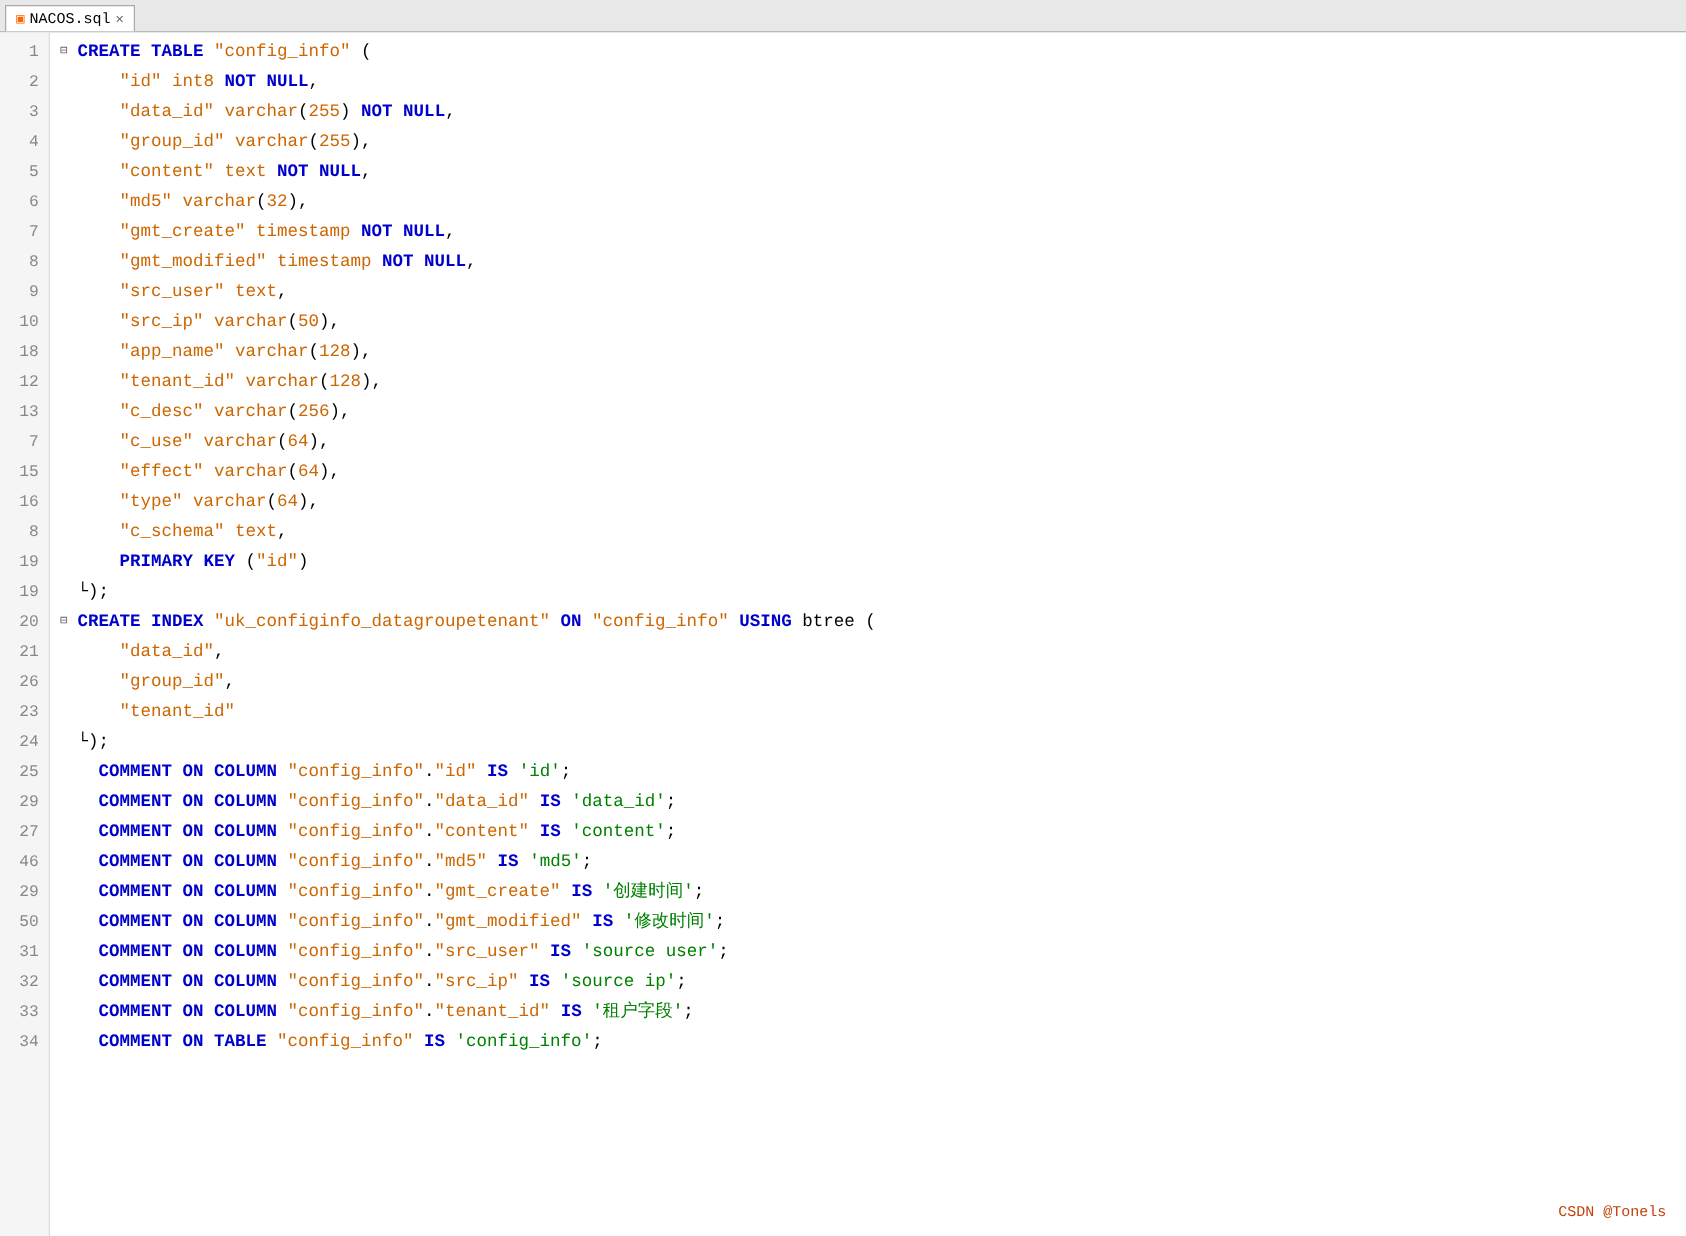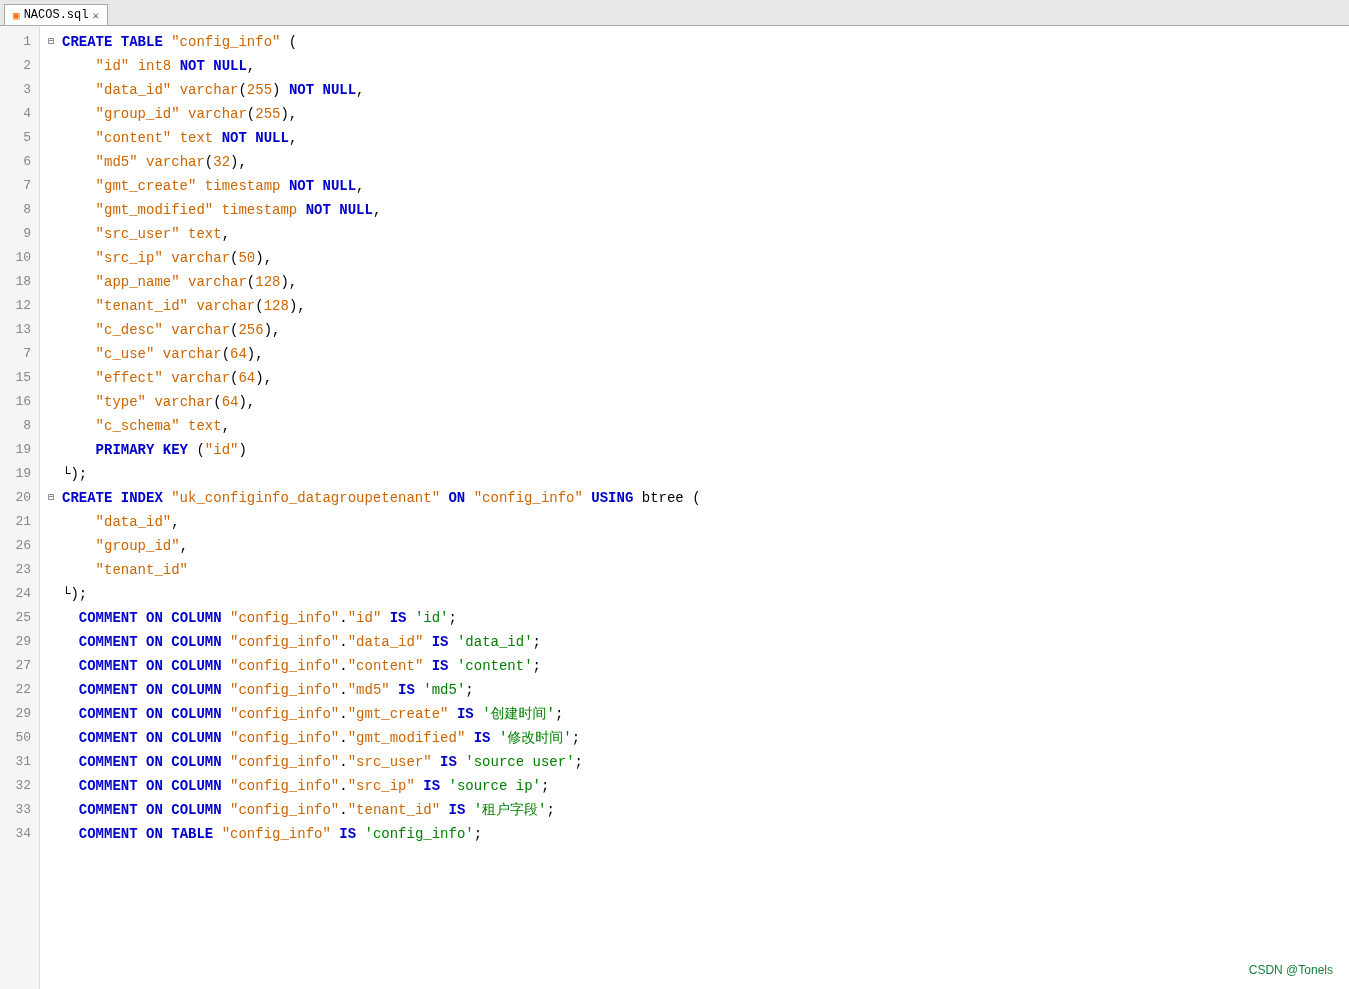--- a/index.html
+++ b/index.html
@@ -83,23 +83,23 @@
       width: 12px;
     }
     .fold-placeholder {
       display: inline-block;
       width: 14px;
     }
     .watermark {
       position: fixed;
       bottom: 12px;
       right: 16px;
-      color: #15803d;
+      color: #c2410c;
       font-size: 12px;
-      font-family: Liberation Sans, sans-serif;
+      font-family: Liberation Mono, monospace;
       text-align: right;
     }
   </style>
 </head>
 <body>
 
 <div class="window">
   <div class="tab-bar">
     <div class="tab">
       <span class="tab-icon">▣</span>
@@ -129,21 +129,21 @@
         <div>19</div>
         <div>19</div>
         <div>20</div>
         <div>21</div>
         <div>26</div>
         <div>23</div>
         <div>24</div>
         <div>25</div>
         <div>29</div>
         <div>27</div>
-        <div>22</div>
+        <div>46</div>
         <div>29</div>
         <div>50</div>
         <div>31</div>
         <div>32</div>
         <div>33</div>
         <div>34</div>
       </div>
     <div class="code-content" id="code-content"><div class="code-line"><span class="fold-icon" style="color: rgb(102, 102, 102);">⊟</span><span style="color: rgb(0, 0, 204); font-weight: bold;">CREATE TABLE </span><span style="color: rgb(204, 102, 0);">"config_info"</span><span style="color: rgb(0, 0, 0);"> (</span></div><div class="code-line"><span class="fold-placeholder"></span><span style="color: rgb(0, 0, 0);">    </span><span style="color: rgb(204, 102, 0);">"id"</span><span style="color: rgb(0, 0, 0);"> </span><span style="color: rgb(204, 102, 0);">int8</span><span style="color: rgb(0, 0, 0);"> </span><span style="color: rgb(0, 0, 204); font-weight: bold;">NOT NULL</span><span style="color: rgb(0, 0, 0);">,</span></div><div class="code-line"><span class="fold-placeholder"></span><span style="color: rgb(0, 0, 0);">    </span><span style="color: rgb(204, 102, 0);">"data_id"</span><span style="color: rgb(0, 0, 0);"> </span><span style="color: rgb(204, 102, 0);">varchar</span><span style="color: rgb(0, 0, 0);">(</span><span style="color: rgb(204, 102, 0);">255</span><span style="color: rgb(0, 0, 0);">) </span><span style="color: rgb(0, 0, 204); font-weight: bold;">NOT NULL</span><span style="color: rgb(0, 0, 0);">,</span></div><div class="code-line"><span class="fold-placeholder"></span><span style="color: rgb(0, 0, 0);">    </span><span style="color: rgb(204, 102, 0);">"group_id"</span><span style="color: rgb(0, 0, 0);"> </span><span style="color: rgb(204, 102, 0);">varchar</span><span style="color: rgb(0, 0, 0);">(</span><span style="color: rgb(204, 102, 0);">255</span><span style="color: rgb(0, 0, 0);">),</span></div><div class="code-line"><span class="fold-placeholder"></span><span style="color: rgb(0, 0, 0);">    </span><span style="color: rgb(204, 102, 0);">"content"</span><span style="color: rgb(0, 0, 0);"> </span><span style="color: rgb(204, 102, 0);">text</span><span style="color: rgb(0, 0, 0);"> </span><span style="color: rgb(0, 0, 204); font-weight: bold;">NOT NULL</span><span style="color: rgb(0, 0, 0);">,</span></div><div class="code-line"><span class="fold-placeholder"></span><span style="color: rgb(0, 0, 0);">    </span><span style="color: rgb(204, 102, 0);">"md5"</span><span style="color: rgb(0, 0, 0);"> </span><span style="color: rgb(204, 102, 0);">varchar</span><span style="color: rgb(0, 0, 0);">(</span><span style="color: rgb(204, 102, 0);">32</span><span style="color: rgb(0, 0, 0);">),</span></div><div class="code-line"><span class="fold-placeholder"></span><span style="color: rgb(0, 0, 0);">    </span><span style="color: rgb(204, 102, 0);">"gmt_create"</span><span style="color: rgb(0, 0, 0);"> </span><span style="color: rgb(204, 102, 0);">timestamp</span><span style="color: rgb(0, 0, 0);"> </span><span style="color: rgb(0, 0, 204); font-weight: bold;">NOT NULL</span><span style="color: rgb(0, 0, 0);">,</span></div><div class="code-line"><span class="fold-placeholder"></span><span style="color: rgb(0, 0, 0);">    </span><span style="color: rgb(204, 102, 0);">"gmt_modified"</span><span style="color: rgb(0, 0, 0);"> </span><span style="color: rgb(204, 102, 0);">timestamp</span><span style="color: rgb(0, 0, 0);"> </span><span style="color: rgb(0, 0, 204); font-weight: bold;">NOT NULL</span><span style="color: rgb(0, 0, 0);">,</span></div><div class="code-line"><span class="fold-placeholder"></span><span style="color: rgb(0, 0, 0);">    </span><span style="color: rgb(204, 102, 0);">"src_user"</span><span style="color: rgb(0, 0, 0);"> </span><span style="color: rgb(204, 102, 0);">text</span><span style="color: rgb(0, 0, 0);">,</span></div><div class="code-line"><span class="fold-placeholder"></span><span style="color: rgb(0, 0, 0);">    </span><span style="color: rgb(204, 102, 0);">"src_ip"</span><span style="color: rgb(0, 0, 0);"> </span><span style="color: rgb(204, 102, 0);">varchar</span><span style="color: rgb(0, 0, 0);">(</span><span style="color: rgb(204, 102, 0);">50</span><span style="color: rgb(0, 0, 0);">),</span></div><div class="code-line"><span class="fold-placeholder"></span><span style="color: rgb(0, 0, 0);">    </span><span style="color: rgb(204, 102, 0);">"app_name"</span><span style="color: rgb(0, 0, 0);"> </span><span style="color: rgb(204, 102, 0);">varchar</span><span style="color: rgb(0, 0, 0);">(</span><span style="color: rgb(204, 102, 0);">128</span><span style="color: rgb(0, 0, 0);">),</span></div><div class="code-line"><span class="fold-placeholder"></span><span style="color: rgb(0, 0, 0);">    </span><span style="color: rgb(204, 102, 0);">"tenant_id"</span><span style="color: rgb(0, 0, 0);"> </span><span style="color: rgb(204, 102, 0);">varchar</span><span style="color: rgb(0, 0, 0);">(</span><span style="color: rgb(204, 102, 0);">128</span><span style="color: rgb(0, 0, 0);">),</span></div><div class="code-line"><span class="fold-placeholder"></span><span style="color: rgb(0, 0, 0);">    </span><span style="color: rgb(204, 102, 0);">"c_desc"</span><span style="color: rgb(0, 0, 0);"> </span><span style="color: rgb(204, 102, 0);">varchar</span><span style="color: rgb(0, 0, 0);">(</span><span style="color: rgb(204, 102, 0);">256</span><span style="color: rgb(0, 0, 0);">),</span></div><div class="code-line"><span class="fold-placeholder"></span><span style="color: rgb(0, 0, 0);">    </span><span style="color: rgb(204, 102, 0);">"c_use"</span><span style="color: rgb(0, 0, 0);"> </span><span style="color: rgb(204, 102, 0);">varchar</span><span style="color: rgb(0, 0, 0);">(</span><span style="color: rgb(204, 102, 0);">64</span><span style="color: rgb(0, 0, 0);">),</span></div><div class="code-line"><span class="fold-placeholder"></span><span style="color: rgb(0, 0, 0);">    </span><span style="color: rgb(204, 102, 0);">"effect"</span><span style="color: rgb(0, 0, 0);"> </span><span style="color: rgb(204, 102, 0);">varchar</span><span style="color: rgb(0, 0, 0);">(</span><span style="color: rgb(204, 102, 0);">64</span><span style="color: rgb(0, 0, 0);">),</span></div><div class="code-line"><span class="fold-placeholder"></span><span style="color: rgb(0, 0, 0);">    </span><span style="color: rgb(204, 102, 0);">"type"</span><span style="color: rgb(0, 0, 0);"> </span><span style="color: rgb(204, 102, 0);">varchar</span><span style="color: rgb(0, 0, 0);">(</span><span style="color: rgb(204, 102, 0);">64</span><span style="color: rgb(0, 0, 0);">),</span></div><div class="code-line"><span class="fold-placeholder"></span><span style="color: rgb(0, 0, 0);">    </span><span style="color: rgb(204, 102, 0);">"c_schema"</span><span style="color: rgb(0, 0, 0);"> </span><span style="color: rgb(204, 102, 0);">text</span><span style="color: rgb(0, 0, 0);">,</span></div><div class="code-line"><span class="fold-placeholder"></span><span style="color: rgb(0, 0, 0);">    </span><span style="color: rgb(0, 0, 204); font-weight: bold;">PRIMARY KEY </span><span style="color: rgb(0, 0, 0);">(</span><span style="color: rgb(204, 102, 0);">"id"</span><span style="color: rgb(0, 0, 0);">)</span></div><div class="code-line"><span class="fold-placeholder"></span><span style="color: rgb(0, 0, 0);">└);</span></div><div class="code-line"><span class="fold-icon" style="color: rgb(102, 102, 102);">⊟</span><span style="color: rgb(0, 0, 204); font-weight: bold;">CREATE INDEX </span><span style="color: rgb(204, 102, 0);">"uk_configinfo_datagroupetenant"</span><span style="color: rgb(0, 0, 0);"> </span><span style="color: rgb(0, 0, 204); font-weight: bold;">ON </span><span style="color: rgb(204, 102, 0);">"config_info"</span><span style="color: rgb(0, 0, 0);"> </span><span style="color: rgb(0, 0, 204); font-weight: bold;">USING </span><span style="color: rgb(0, 0, 0);">btree (</span></div><div class="code-line"><span class="fold-placeholder"></span><span style="color: rgb(0, 0, 0);">    </span><span style="color: rgb(204, 102, 0);">"data_id"</span><span style="color: rgb(0, 0, 0);">,</span></div><div class="code-line"><span class="fold-placeholder"></span><span style="color: rgb(0, 0, 0);">    </span><span style="color: rgb(204, 102, 0);">"group_id"</span><span style="color: rgb(0, 0, 0);">,</span></div><div class="code-line"><span class="fold-placeholder"></span><span style="color: rgb(0, 0, 0);">    </span><span style="color: rgb(204, 102, 0);">"tenant_id"</span></div><div class="code-line"><span class="fold-placeholder"></span><span style="color: rgb(0, 0, 0);">└);</span></div><div class="code-line"><span class="fold-placeholder"></span><span style="color: rgb(0, 0, 0);">  </span><span style="color: rgb(0, 0, 204); font-weight: bold;">COMMENT ON COLUMN </span><span style="color: rgb(204, 102, 0);">"config_info"</span><span style="color: rgb(0, 0, 0);">.</span><span style="color: rgb(204, 102, 0);">"id"</span><span style="color: rgb(0, 0, 0);"> </span><span style="color: rgb(0, 0, 204); font-weight: bold;">IS</span><span style="color: rgb(0, 0, 0);"> </span><span style="color: rgb(0, 128, 0);">'id'</span><span style="color: rgb(0, 0, 0);">;</span></div><div class="code-line"><span class="fold-placeholder"></span><span style="color: rgb(0, 0, 0);">  </span><span style="color: rgb(0, 0, 204); font-weight: bold;">COMMENT ON COLUMN </span><span style="color: rgb(204, 102, 0);">"config_info"</span><span style="color: rgb(0, 0, 0);">.</span><span style="color: rgb(204, 102, 0);">"data_id"</span><span style="color: rgb(0, 0, 0);"> </span><span style="color: rgb(0, 0, 204); font-weight: bold;">IS</span><span style="color: rgb(0, 0, 0);"> </span><span style="color: rgb(0, 128, 0);">'data_id'</span><span style="color: rgb(0, 0, 0);">;</span></div><div class="code-line"><span class="fold-placeholder"></span><span style="color: rgb(0, 0, 0);">  </span><span style="color: rgb(0, 0, 204); font-weight: bold;">COMMENT ON COLUMN </span><span style="color: rgb(204, 102, 0);">"config_info"</span><span style="color: rgb(0, 0, 0);">.</span><span style="color: rgb(204, 102, 0);">"content"</span><span style="color: rgb(0, 0, 0);"> </span><span style="color: rgb(0, 0, 204); font-weight: bold;">IS</span><span style="color: rgb(0, 0, 0);"> </span><span style="color: rgb(0, 128, 0);">'content'</span><span style="color: rgb(0, 0, 0);">;</span></div><div class="code-line"><span class="fold-placeholder"></span><span style="color: rgb(0, 0, 0);">  </span><span style="color: rgb(0, 0, 204); font-weight: bold;">COMMENT ON COLUMN </span><span style="color: rgb(204, 102, 0);">"config_info"</span><span style="color: rgb(0, 0, 0);">.</span><span style="color: rgb(204, 102, 0);">"md5"</span><span style="color: rgb(0, 0, 0);"> </span><span style="color: rgb(0, 0, 204); font-weight: bold;">IS</span><span style="color: rgb(0, 0, 0);"> </span><span style="color: rgb(0, 128, 0);">'md5'</span><span style="color: rgb(0, 0, 0);">;</span></div><div class="code-line"><span class="fold-placeholder"></span><span style="color: rgb(0, 0, 0);">  </span><span style="color: rgb(0, 0, 204); font-weight: bold;">COMMENT ON COLUMN </span><span style="color: rgb(204, 102, 0);">"config_info"</span><span style="color: rgb(0, 0, 0);">.</span><span style="color: rgb(204, 102, 0);">"gmt_create"</span><span style="color: rgb(0, 0, 0);"> </span><span style="color: rgb(0, 0, 204); font-weight: bold;">IS</span><span style="color: rgb(0, 0, 0);"> </span><span style="color: rgb(0, 128, 0);">'创建时间'</span><span style="color: rgb(0, 0, 0);">;</span></div><div class="code-line"><span class="fold-placeholder"></span><span style="color: rgb(0, 0, 0);">  </span><span style="color: rgb(0, 0, 204); font-weight: bold;">COMMENT ON COLUMN </span><span style="color: rgb(204, 102, 0);">"config_info"</span><span style="color: rgb(0, 0, 0);">.</span><span style="color: rgb(204, 102, 0);">"gmt_modified"</span><span style="color: rgb(0, 0, 0);"> </span><span style="color: rgb(0, 0, 204); font-weight: bold;">IS</span><span style="color: rgb(0, 0, 0);"> </span><span style="color: rgb(0, 128, 0);">'修改时间'</span><span style="color: rgb(0, 0, 0);">;</span></div><div class="code-line"><span class="fold-placeholder"></span><span style="color: rgb(0, 0, 0);">  </span><span style="color: rgb(0, 0, 204); font-weight: bold;">COMMENT ON COLUMN </span><span style="color: rgb(204, 102, 0);">"config_info"</span><span style="color: rgb(0, 0, 0);">.</span><span style="color: rgb(204, 102, 0);">"src_user"</span><span style="color: rgb(0, 0, 0);"> </span><span style="color: rgb(0, 0, 204); font-weight: bold;">IS</span><span style="color: rgb(0, 0, 0);"> </span><span style="color: rgb(0, 128, 0);">'source user'</span><span style="color: rgb(0, 0, 0);">;</span></div><div class="code-line"><span class="fold-placeholder"></span><span style="color: rgb(0, 0, 0);">  </span><span style="color: rgb(0, 0, 204); font-weight: bold;">COMMENT ON COLUMN </span><span style="color: rgb(204, 102, 0);">"config_info"</span><span style="color: rgb(0, 0, 0);">.</span><span style="color: rgb(204, 102, 0);">"src_ip"</span><span style="color: rgb(0, 0, 0);"> </span><span style="color: rgb(0, 0, 204); font-weight: bold;">IS</span><span style="color: rgb(0, 0, 0);"> </span><span style="color: rgb(0, 128, 0);">'source ip'</span><span style="color: rgb(0, 0, 0);">;</span></div><div class="code-line"><span class="fold-placeholder"></span><span style="color: rgb(0, 0, 0);">  </span><span style="color: rgb(0, 0, 204); font-weight: bold;">COMMENT ON COLUMN </span><span style="color: rgb(204, 102, 0);">"config_info"</span><span style="color: rgb(0, 0, 0);">.</span><span style="color: rgb(204, 102, 0);">"tenant_id"</span><span style="color: rgb(0, 0, 0);"> </span><span style="color: rgb(0, 0, 204); font-weight: bold;">IS</span><span style="color: rgb(0, 0, 0);"> </span><span style="color: rgb(0, 128, 0);">'租户字段'</span><span style="color: rgb(0, 0, 0);">;</span></div><div class="code-line"><span class="fold-placeholder"></span><span style="color: rgb(0, 0, 0);">  </span><span style="color: rgb(0, 0, 204); font-weight: bold;">COMMENT ON TABLE </span><span style="color: rgb(204, 102, 0);">"config_info"</span><span style="color: rgb(0, 0, 0);"> </span><span style="color: rgb(0, 0, 204); font-weight: bold;">IS</span><span style="color: rgb(0, 0, 0);"> </span><span style="color: rgb(0, 128, 0);">'config_info'</span><span style="color: rgb(0, 0, 0);">;</span></div></div>
   </div>
 </div>

